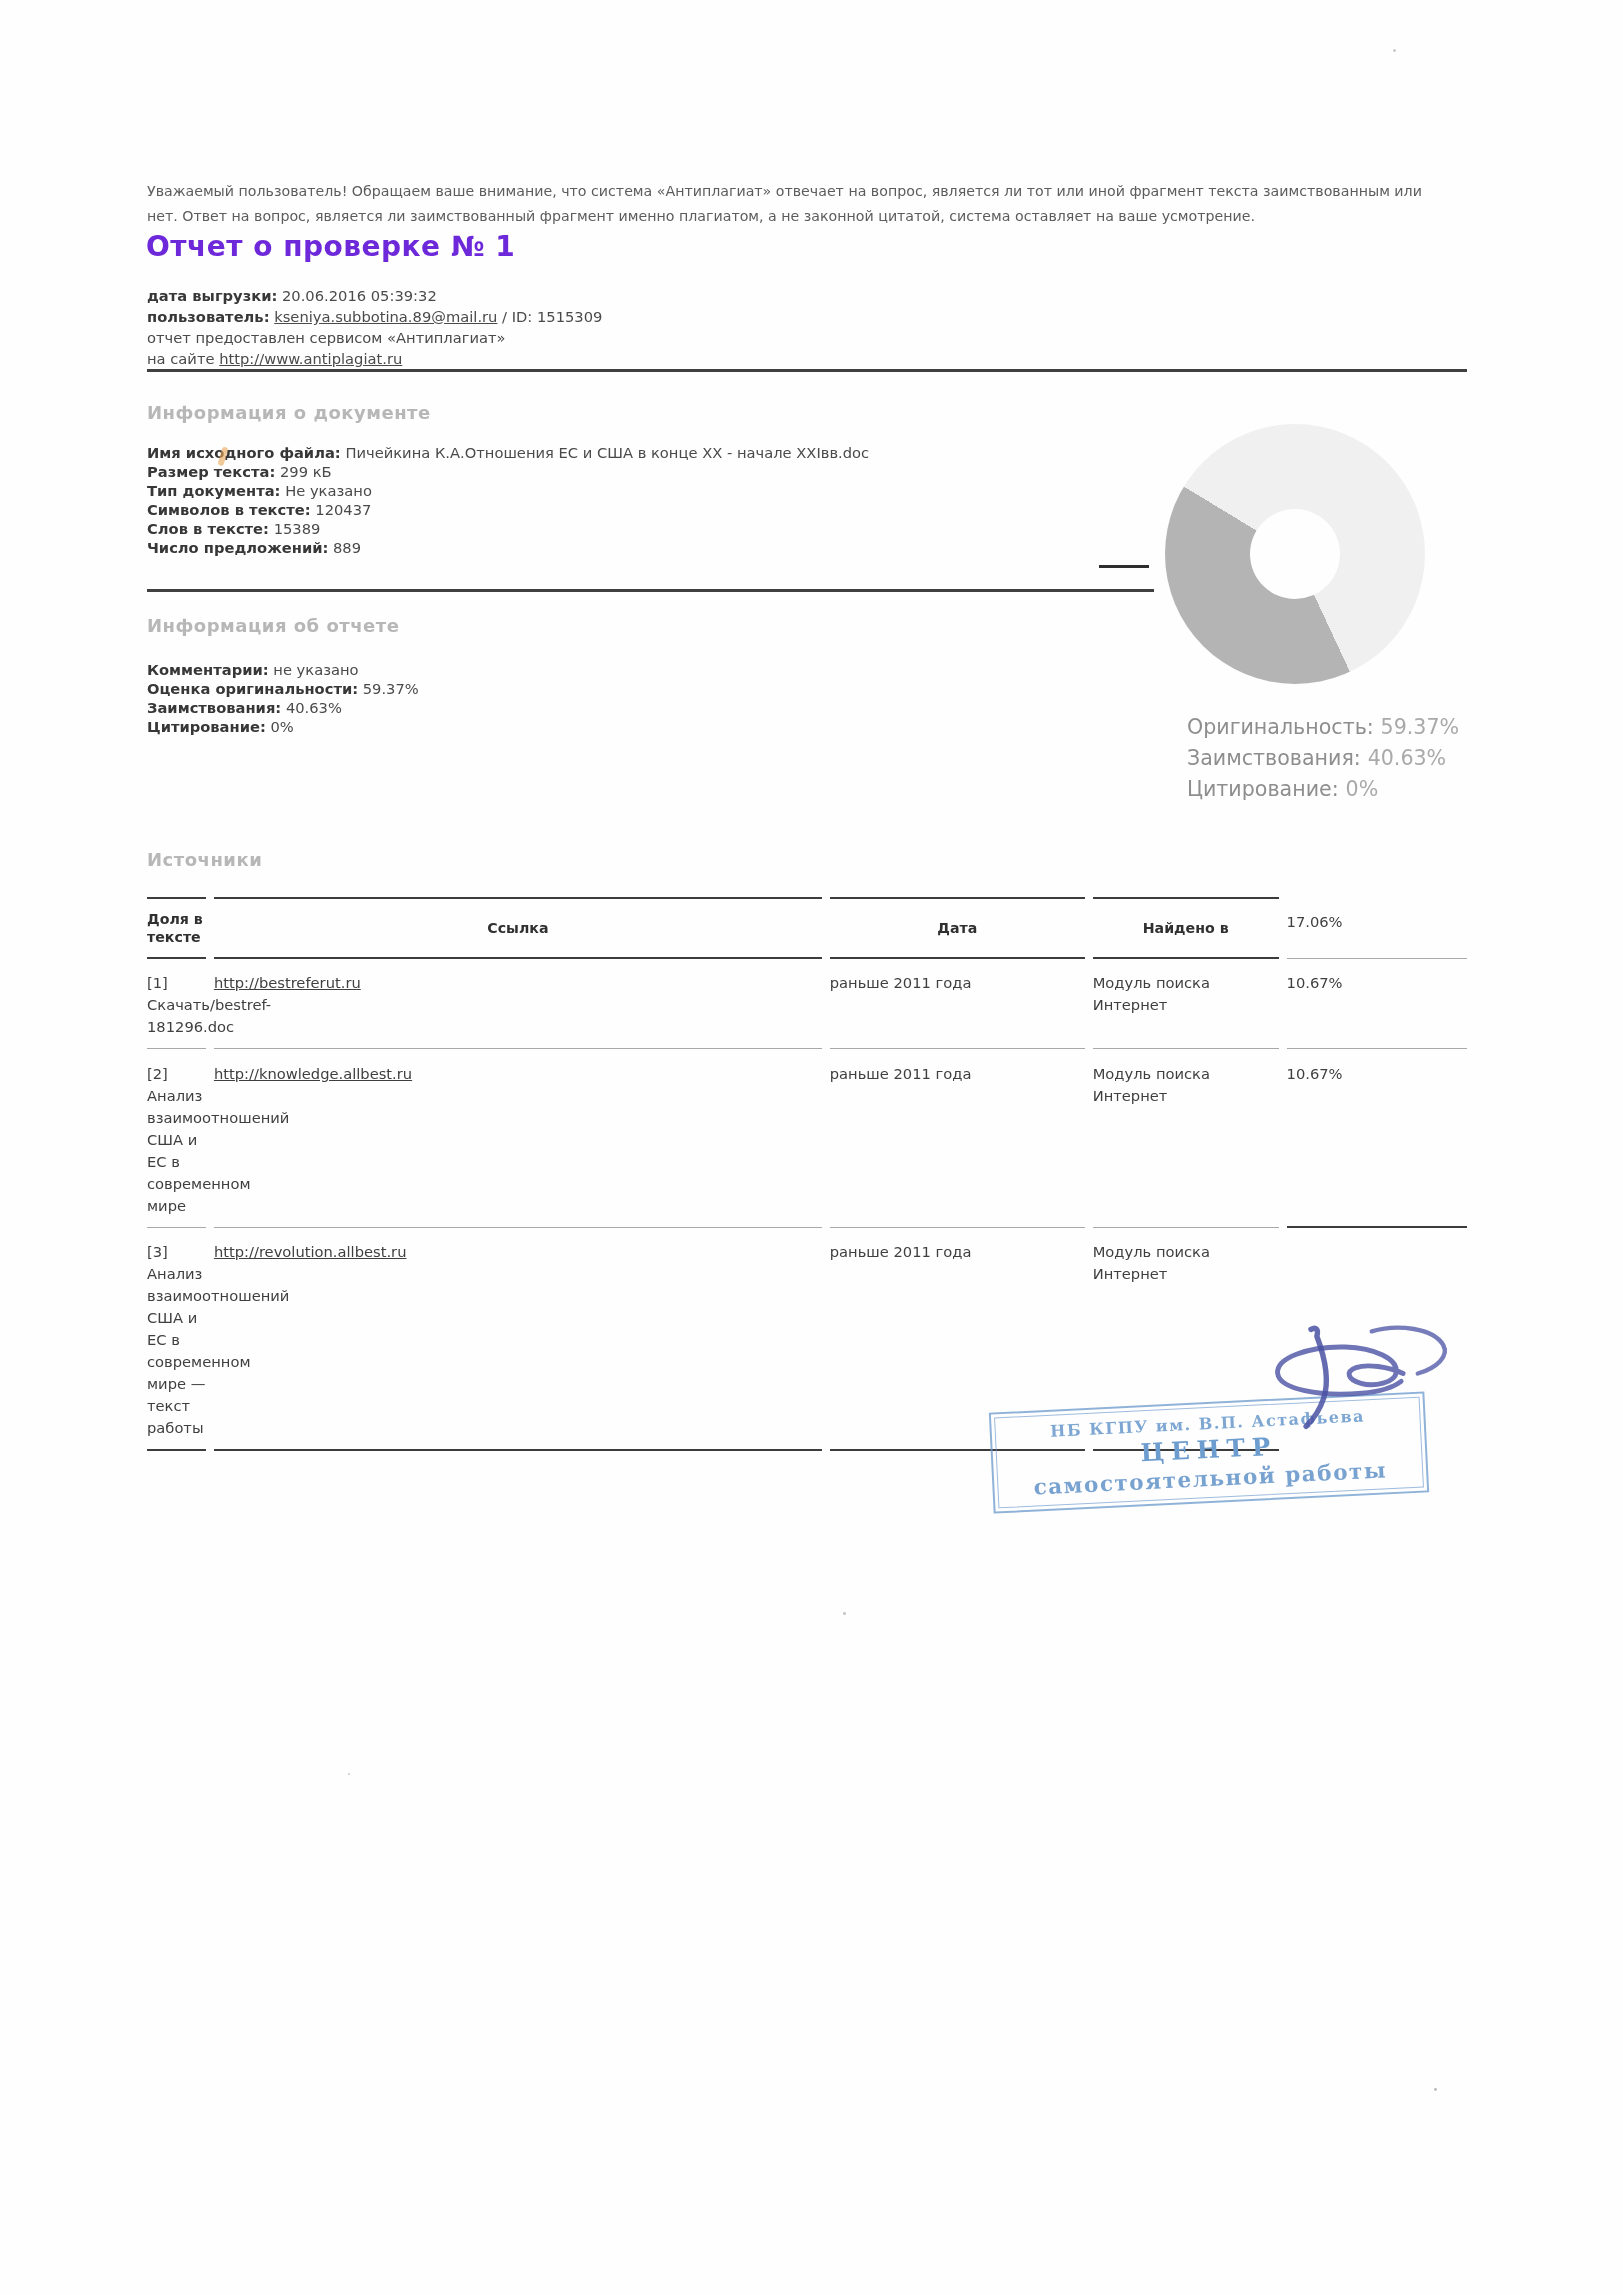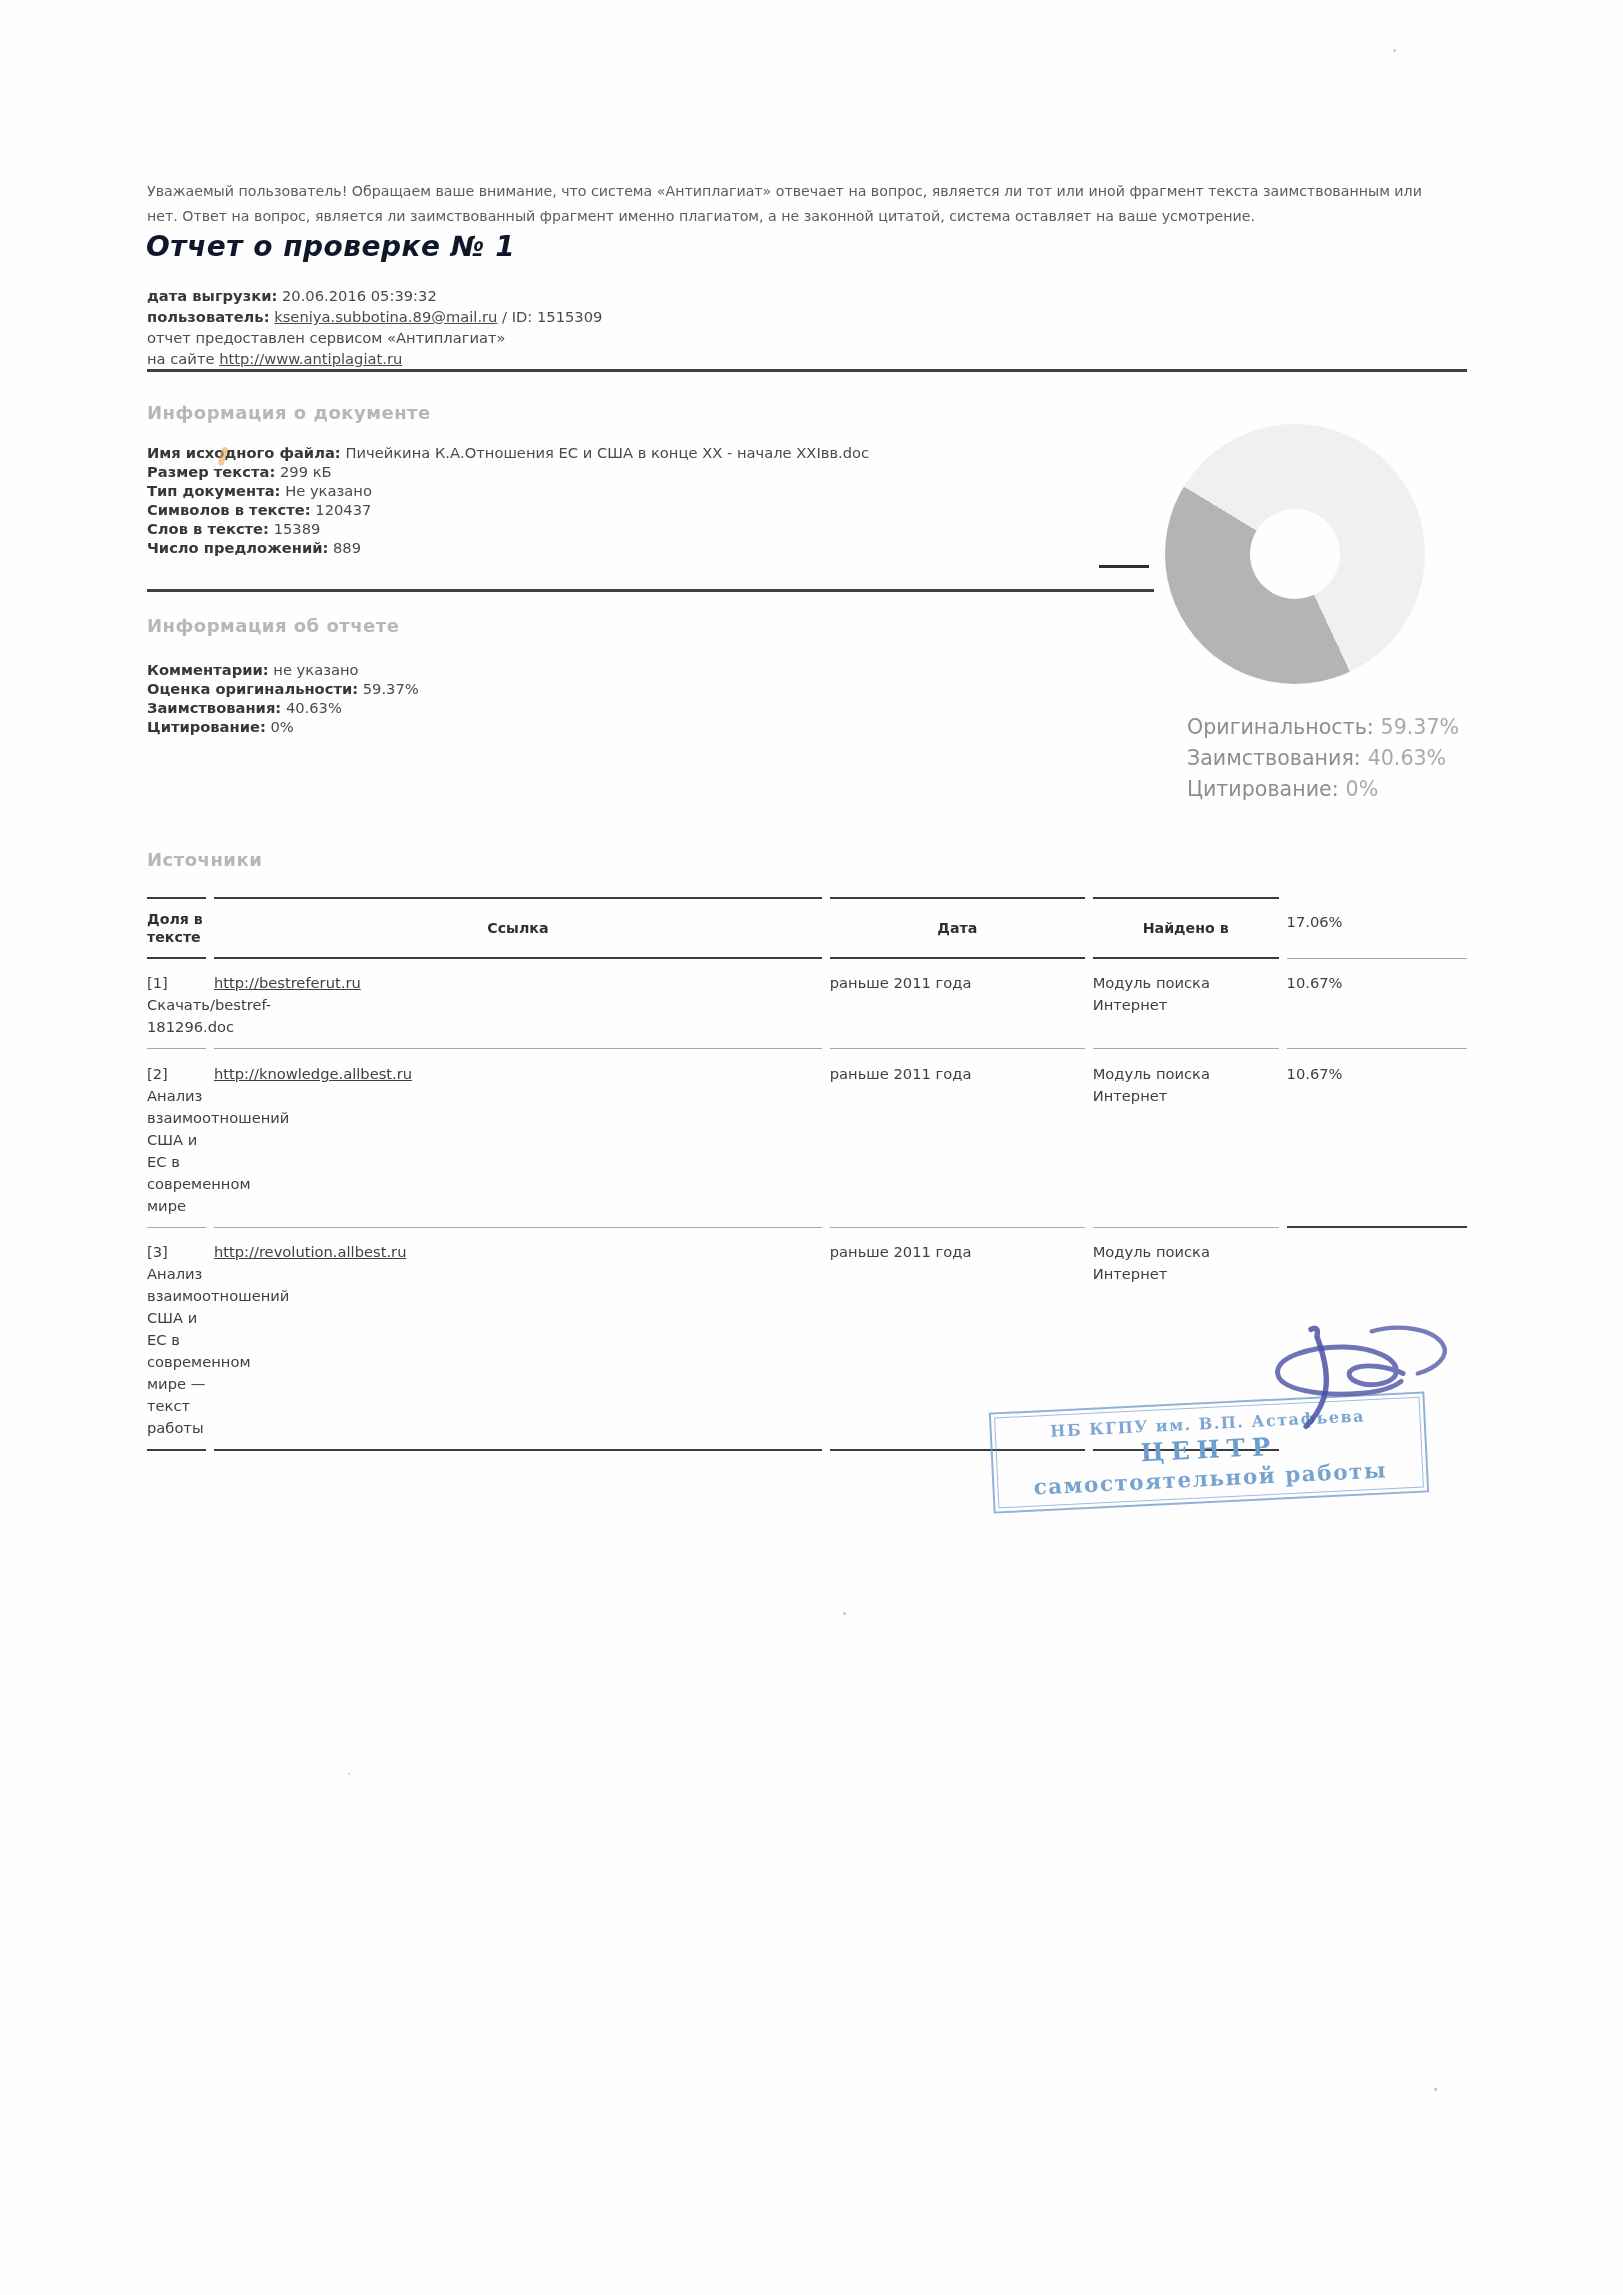--- a/index.html
+++ b/index.html
@@ -12,21 +12,21 @@
     overflow:hidden;
   }
   
   .disclaimer{
     position:absolute;left:147px;top:179px;width:1308px;
     font-size:14.2px;line-height:24.5px;color:#5c5c5c;
   }
   
   .title{
     position:absolute;left:146px;top:230px;
-    font-size:28px;font-weight:bold;color:#0f172a;letter-spacing:0.5px;font-style:italic;
+    font-size:28px;font-weight:bold;color:#6d28d9;letter-spacing:0.5px;
   }
   .meta{
     position:absolute;left:147px;top:285px;
     font-size:14.7px;line-height:21px;color:#4a4a4a;
   }
   .meta b{color:#383838;}
   .lnk{text-decoration:underline;color:inherit;}
   
   .rule{position:absolute;height:2.5px;background:#404040;}
   .rule-1{left:147px;top:369px;width:1320px;}

